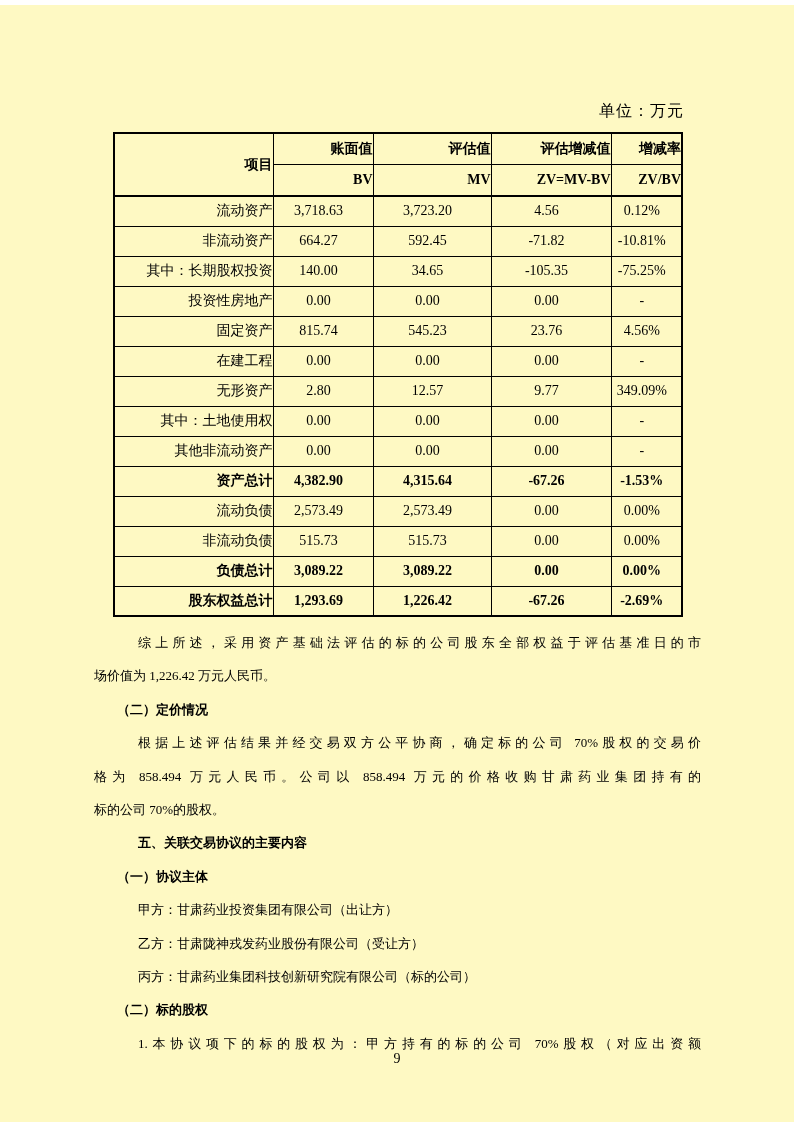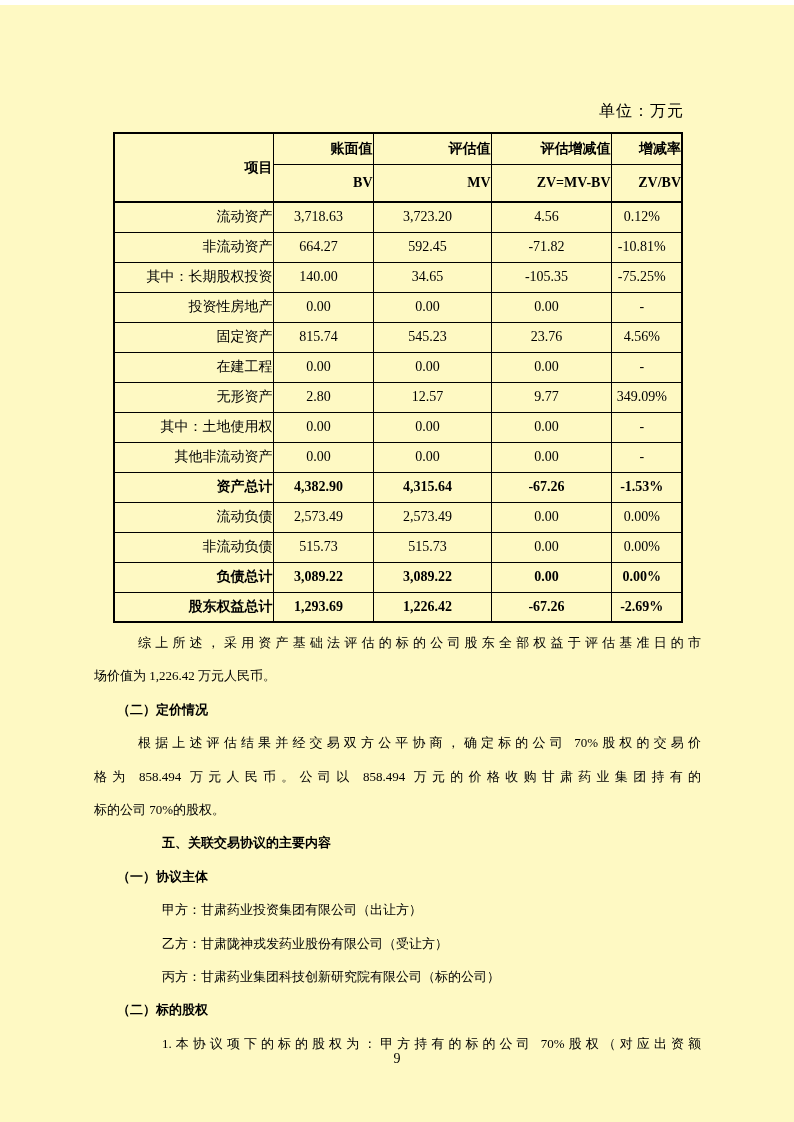--- a/index.html
+++ b/index.html
@@ -39,21 +39,21 @@
     border: 1px solid #000;
     overflow: hidden;
     white-space: nowrap;
   }
   .val-table thead th {
     font-weight: bold;
     text-align: right;
     vertical-align: middle;
     height: 31px;
   }
-  .val-table thead tr.sub th { height: 38px; border-bottom: 2px solid #000; }
+  .val-table thead tr.sub th { height: 32px; border-bottom: 2px solid #000; }
   .val-table thead th.item-head { border-bottom: 2px solid #000; }
   .val-table td { height: 30px; vertical-align: middle; }
   .val-table td.lbl { text-align: right; padding-left: 7px; }
   .val-table td.num { text-align: center; padding-right: 9px; }
   .val-table td.ind3 { padding-left: 43px; }
   .val-table td.ind2 { padding-left: 36px; }
   .val-table tr.bold-row td { font-weight: bold; }
 
   
   .doc-body {
@@ -61,21 +61,21 @@
     left: 94px; top: 621px;
     width: 607px;
     font-size: 13px;
     line-height: 33.4px;
   }
   .doc-body .line { text-align: left; }
   .doc-body .jline { text-align: justify; text-align-last: justify; }
   .doc-body .first { text-indent: 44px; }
   .doc-body .hline { font-weight: bold; }
   .doc-body .ml-h { margin-left: 23px; }
-  .doc-body .ml-p { margin-left: 68px; }
+  .doc-body .ml-p { margin-left: 44px; }
 
   .footer-pagenum {
     position: absolute;
     left: 0; top: 1046px;
     width: 794px;
     text-align: center;
     font-size: 14px;
   }
 </style>
 </head>

